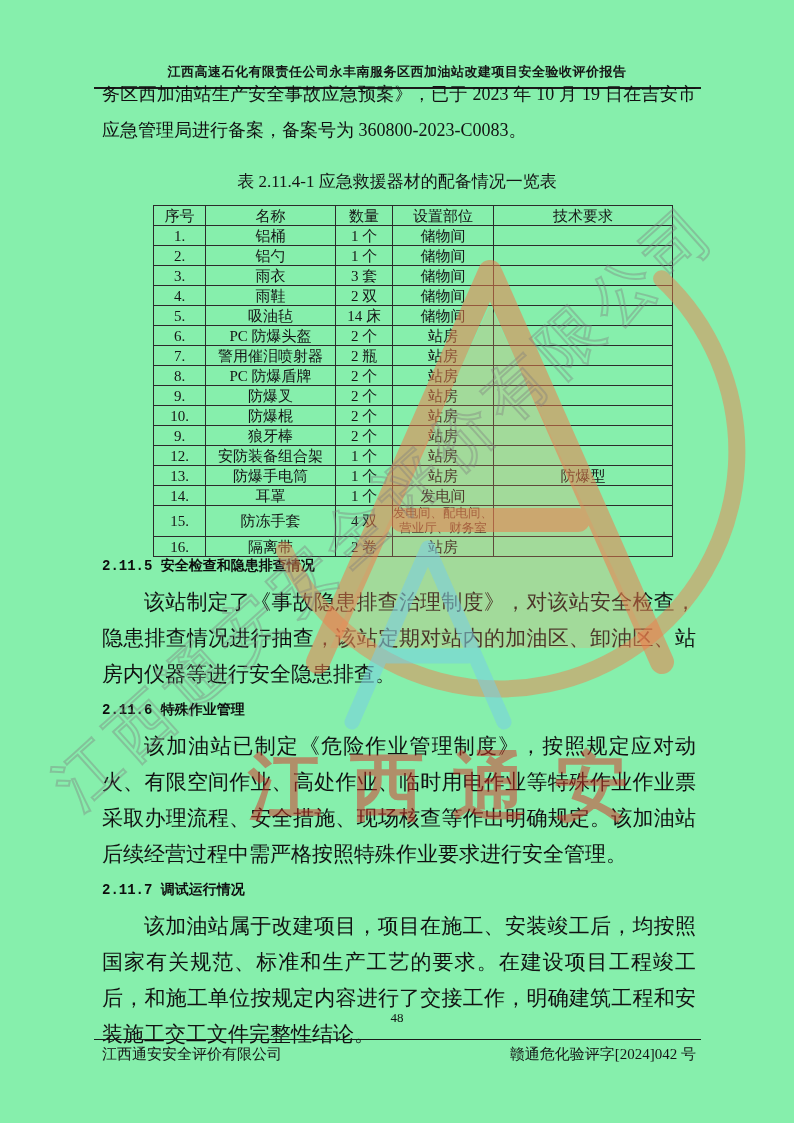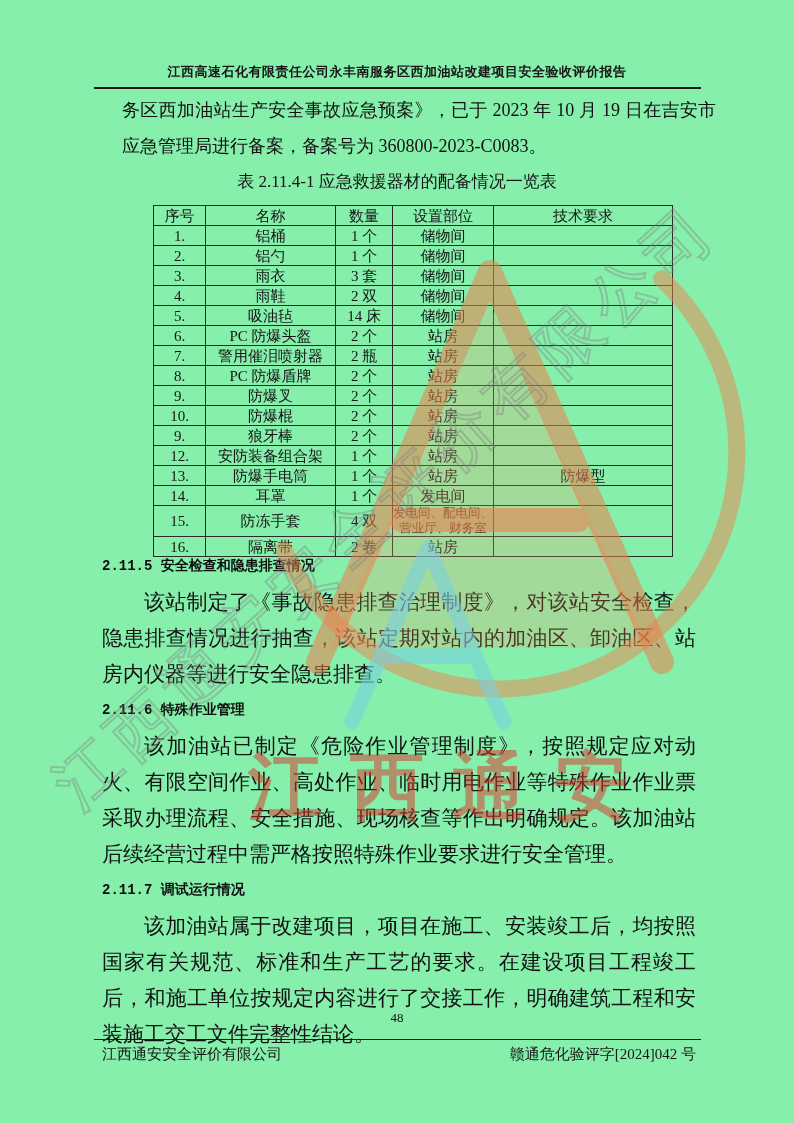--- a/index.html
+++ b/index.html
@@ -10,22 +10,22 @@
   }
   
   .header-title{
     position:absolute;top:63px;left:0;width:100%;text-align:center;
     font-size:13px;font-weight:600;letter-spacing:.5px;
     font-family:"Liberation Sans","DejaVu Sans",sans-serif;color:#151515;
   }
   .header-rule{position:absolute;top:87px;left:94px;width:607px;border-top:2px solid #1a1a1a;}
   
   .intro{
-    position:absolute;top:92px;left:102px;width:594px;
-    font-size:18px;line-height:36px;text-align:justify;text-justify:inter-ideograph;margin-left:20px;
+    position:absolute;top:76px;left:102px;width:594px;
+    font-size:18px;line-height:36px;text-align:justify;text-justify:inter-ideograph;
   }
   
   .tbl-caption{
     position:absolute;top:170px;left:0;width:100%;text-align:center;
     font-size:17px;color:#151515;
   }
   table.equip{
     position:absolute;top:205px;left:153px;width:519px;
     border-collapse:collapse;table-layout:fixed;
     font-size:15px;color:#151515;padding-left:24px;

